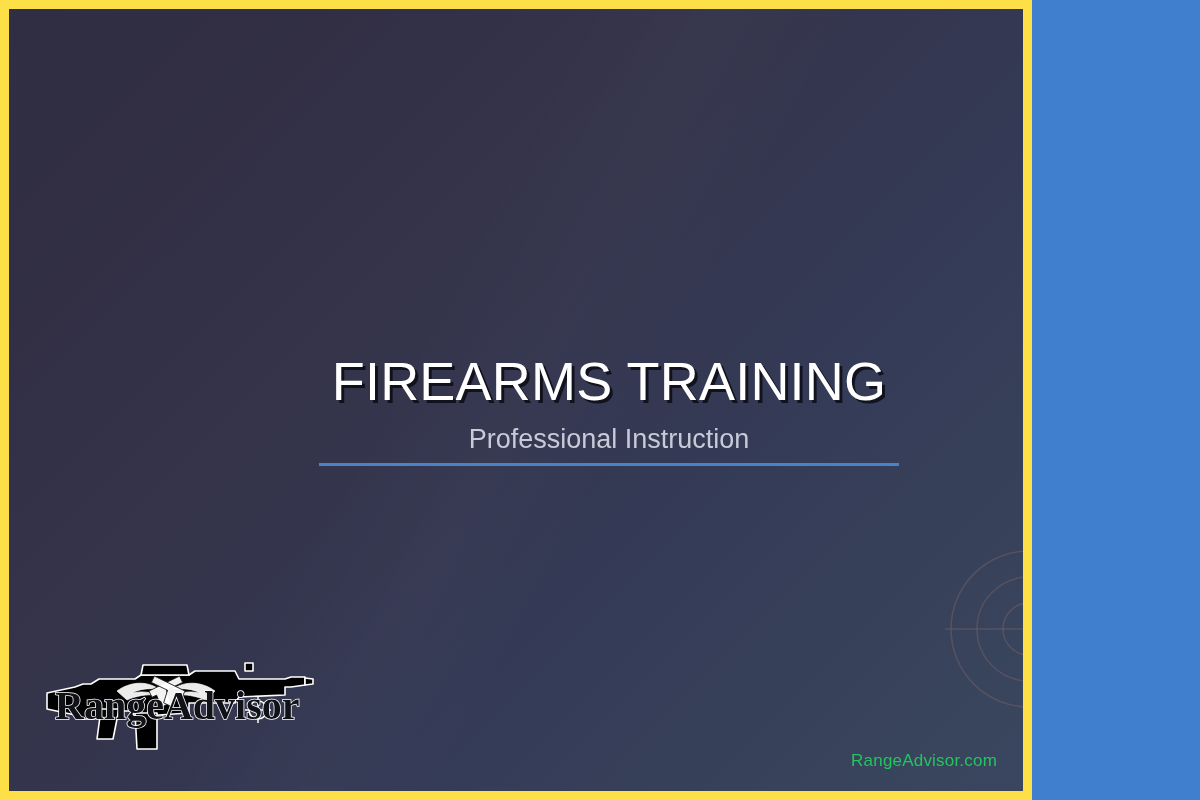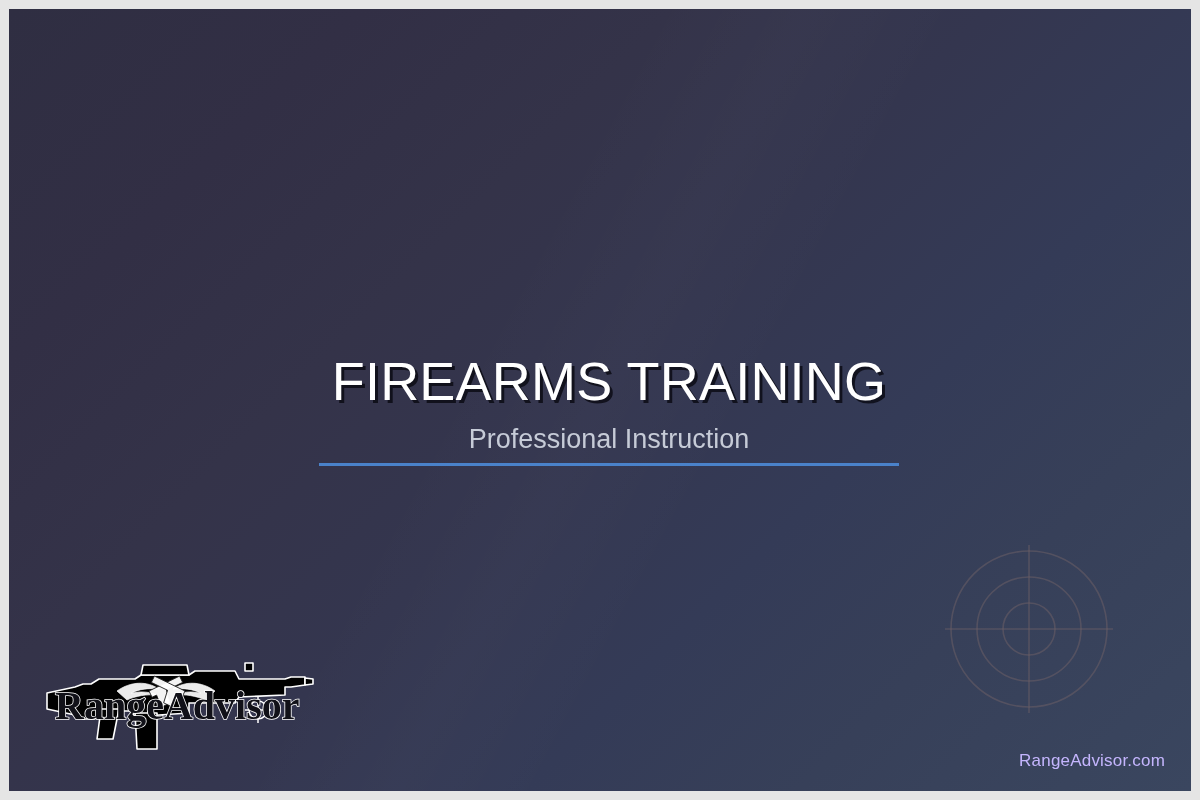--- a/index.html
+++ b/index.html
@@ -7,24 +7,24 @@
     padding: 0;
     width: 1200px;
     height: 800px;
     overflow: hidden;
     background: #3f7fce;
     font-family: "Liberation Sans", sans-serif;
   }
 
   #slide {
     position: relative;
-    width: 1200px;
+    width: 1032px;
     height: 800px;
     box-sizing: border-box;
-    border: 9px solid #e5e5e5;
+    border: 9px solid #fde047;
     background: #343349;
     overflow: hidden;
   }
 
   #slide-canvas {
     position: absolute;
     inset: 0;
     background: linear-gradient(135deg,
         #2f2e42 0%,
         #322f45 18%,
@@ -105,21 +105,21 @@
     width: 276px;
     height: 96px;
   }
 
   
   #footer-url {
     position: absolute;
     right: 26px;
     bottom: 20px;
     font-size: 17px;
-    color: #c4b5fd;
+    color: #22c55e;
     letter-spacing: 0.2px;
     white-space: nowrap;
   }
 </style>
 </head>
 <body>
 
 <div id="slide">
 
   <div id="slide-canvas"></div>

